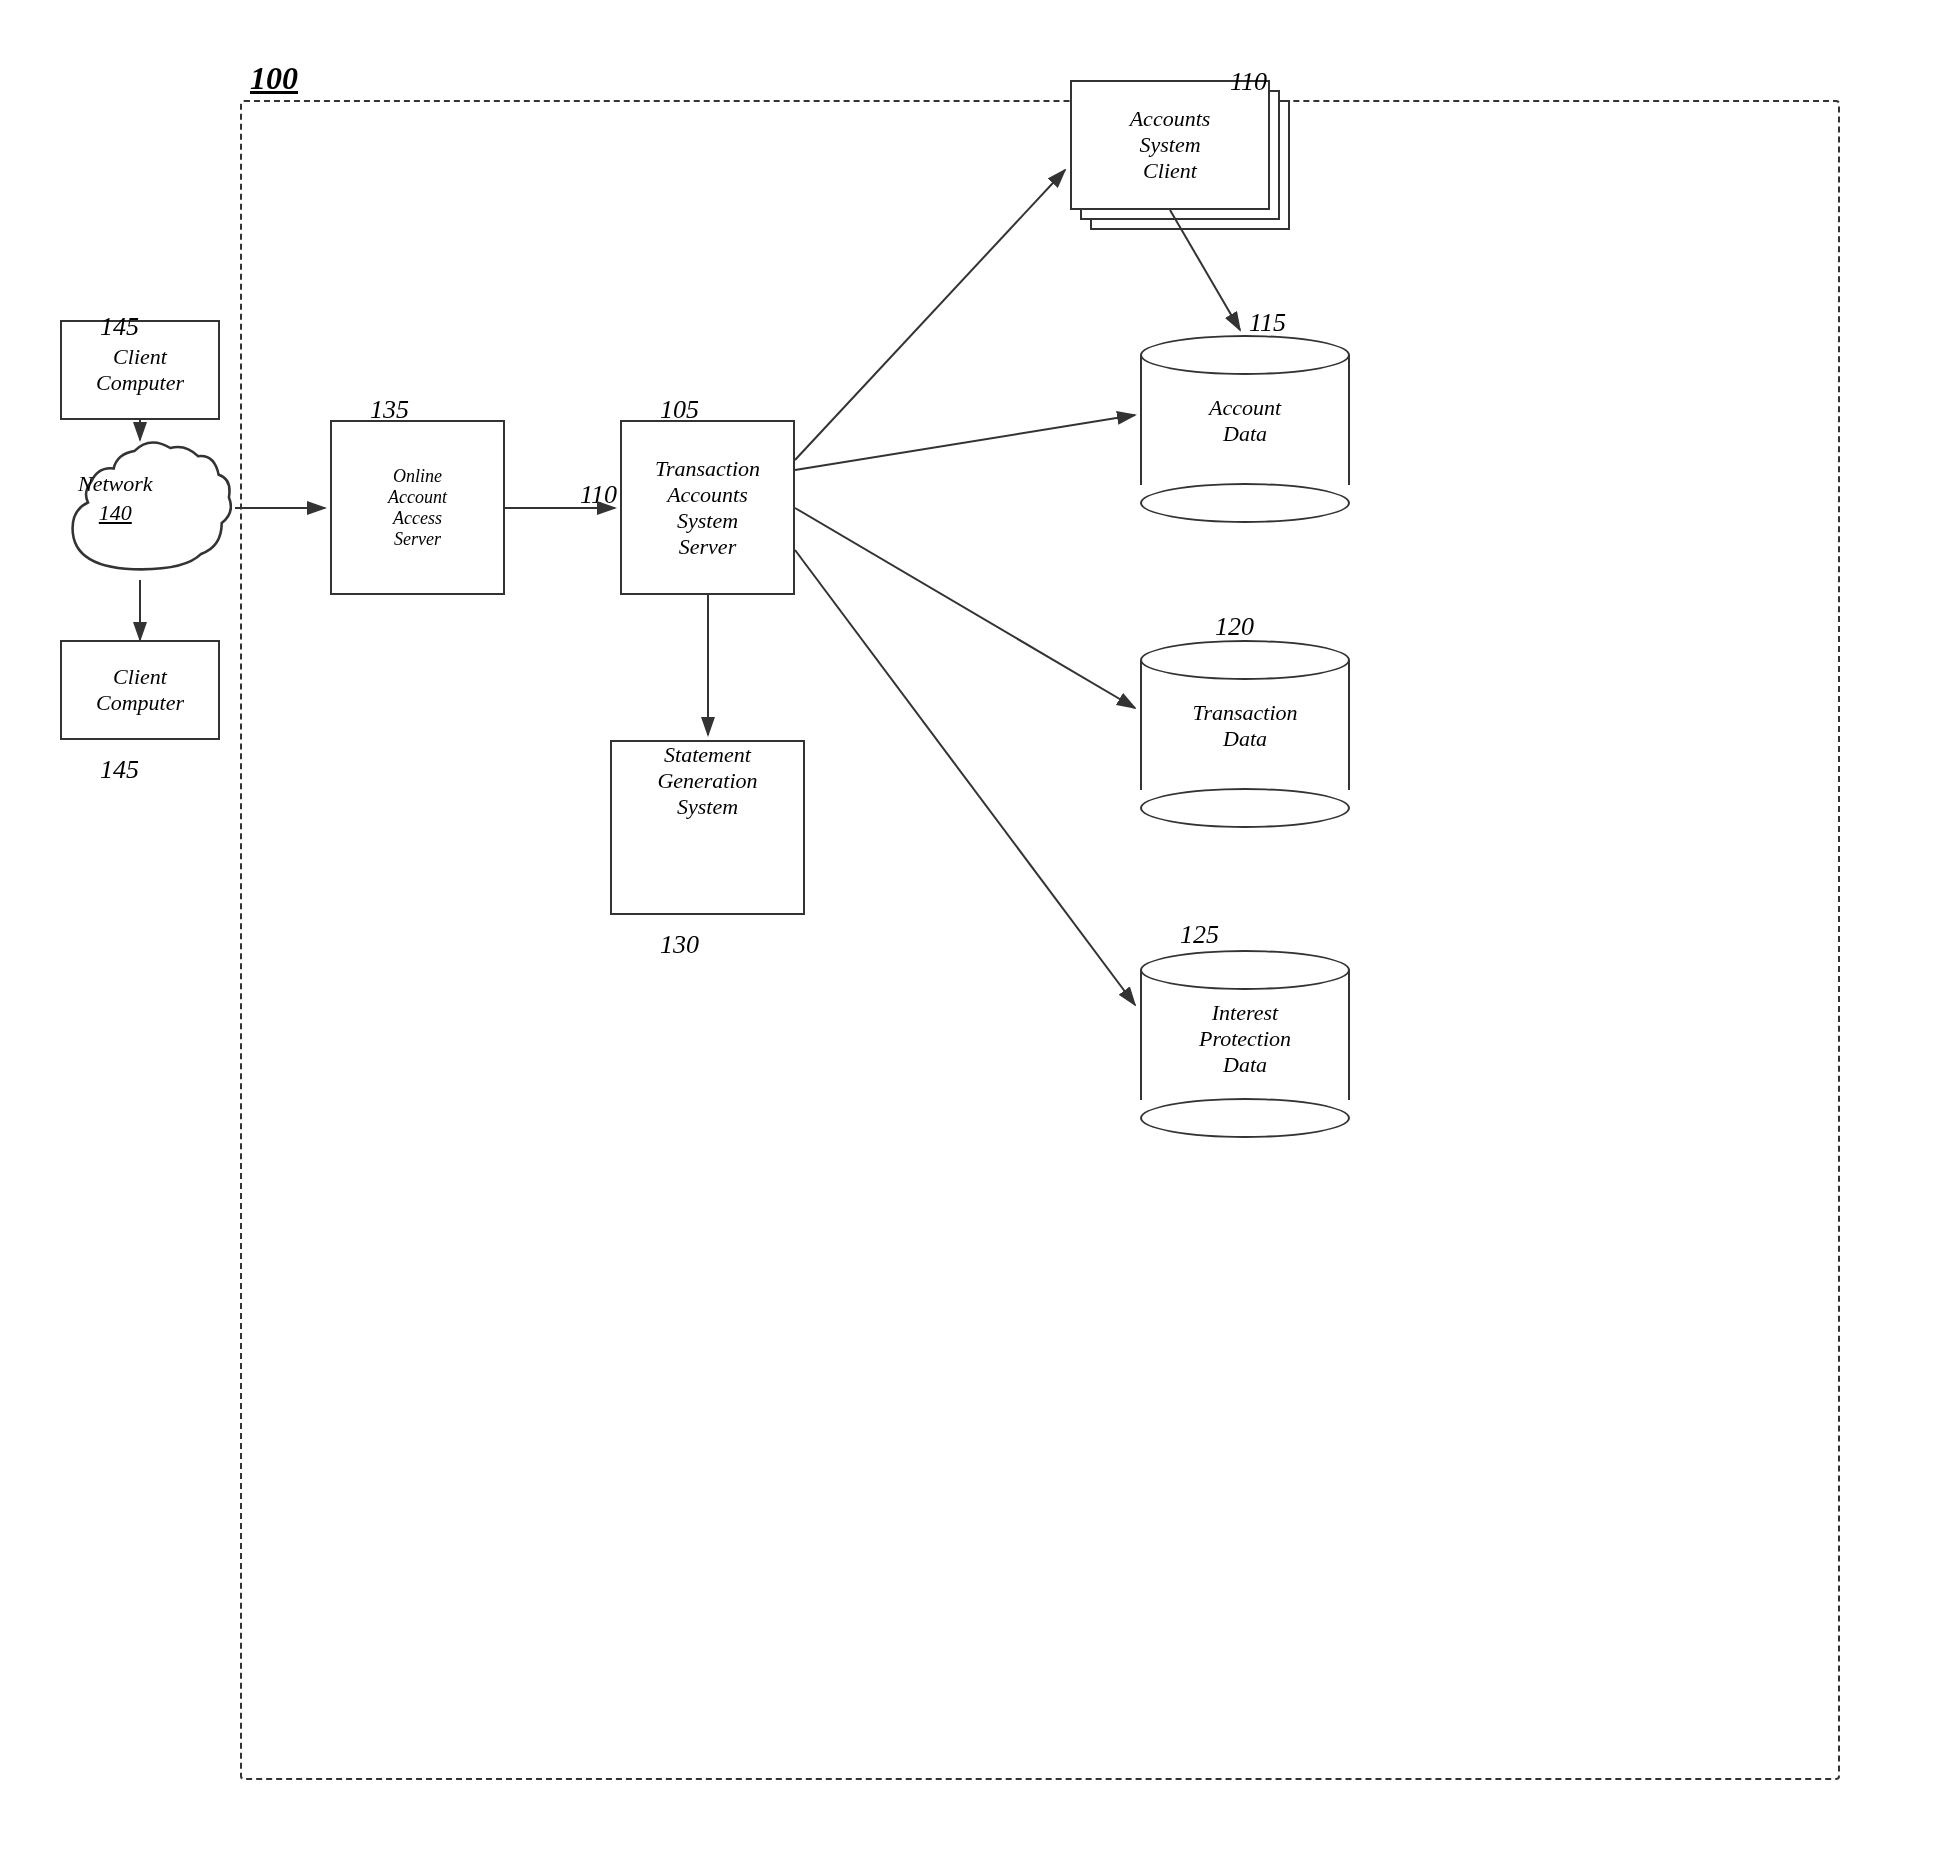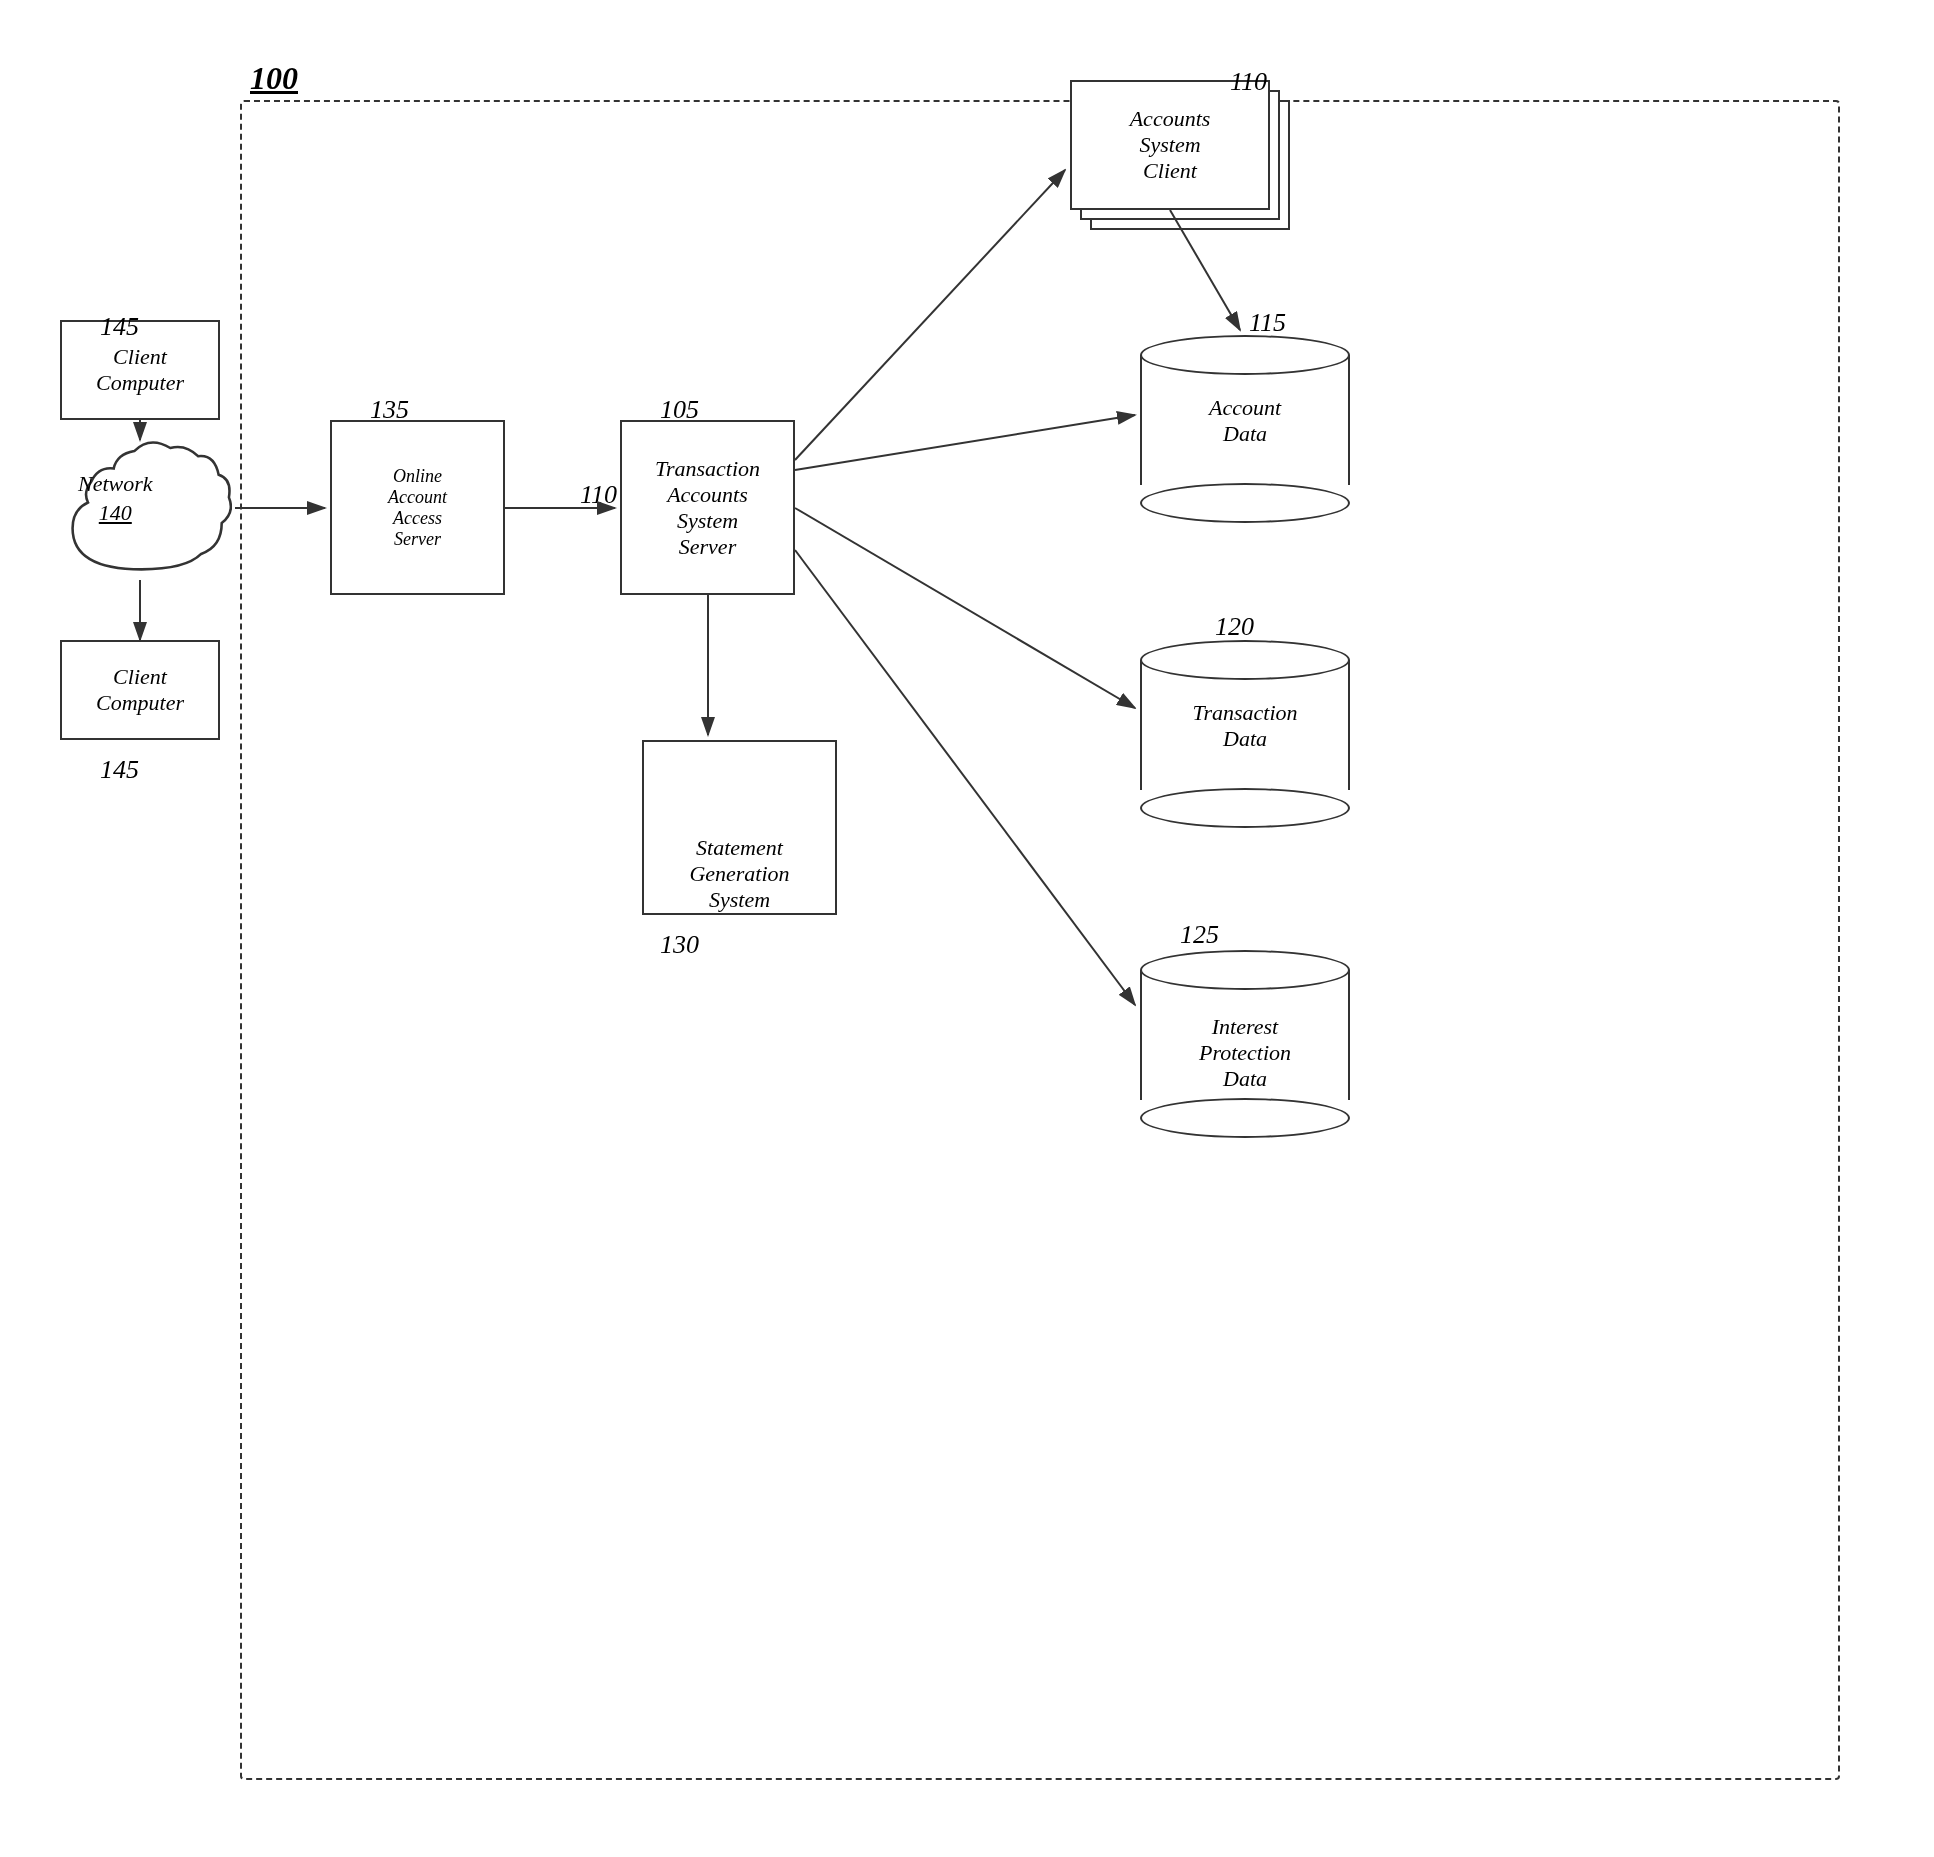--- a/index.html
+++ b/index.html
@@ -122,26 +122,25 @@
     
     .sgs-box {
       position: absolute;
       top: 700px;
       left: 570px;
       width: 195px;
       height: 175px;
       border: 2px solid #333;
       background: #fff;
       display: flex;
-      align-items: flex-end;
-      justify-content: center;
-      text-align: center;
-      font-size: 22px;
-      font-style: italic;
-      margin-left: 32px;
+      align-items: flex-start;
+      justify-content: center;
+      text-align: center;
+      font-size: 22px;
+      font-style: italic;
     }
 
     
     .asc-outer {
       position: absolute;
       top: 60px;
       left: 1050px;
       width: 200px;
       height: 130px;
       border: 2px solid #333;
@@ -339,21 +338,21 @@
     <div class="db-bottom"></div>
     <div class="db-label" style="top: 60px;">Transaction<br>Data</div>
   </div>
 
   <span class="ref-label" style="top: 572px; left: 1175px;">120</span>
 
   <div class="db-cylinder db-interest" style="position:absolute; top:910px; left:1100px; width:210px;">
     <div class="db-top"></div>
     <div class="db-body" style="height:130px;"></div>
     <div class="db-bottom"></div>
-    <div class="db-label" style="top: 64px;">Interest<br>Protection<br>Data</div>
+    <div class="db-label" style="top: 50px;">Interest<br>Protection<br>Data</div>
   </div>
 
   <span class="ref-label" style="top: 880px; left: 1140px;">125</span>
 
   <svg class="arrows-svg" xmlns="http://www.w3.org/2000/svg">
     <defs>
       <marker id="arrowhead" markerWidth="10" markerHeight="7" refX="9" refY="3.5" orient="auto">
         <polygon points="0 0, 10 3.5, 0 7" fill="#333"></polygon>
       </marker>
     </defs>

